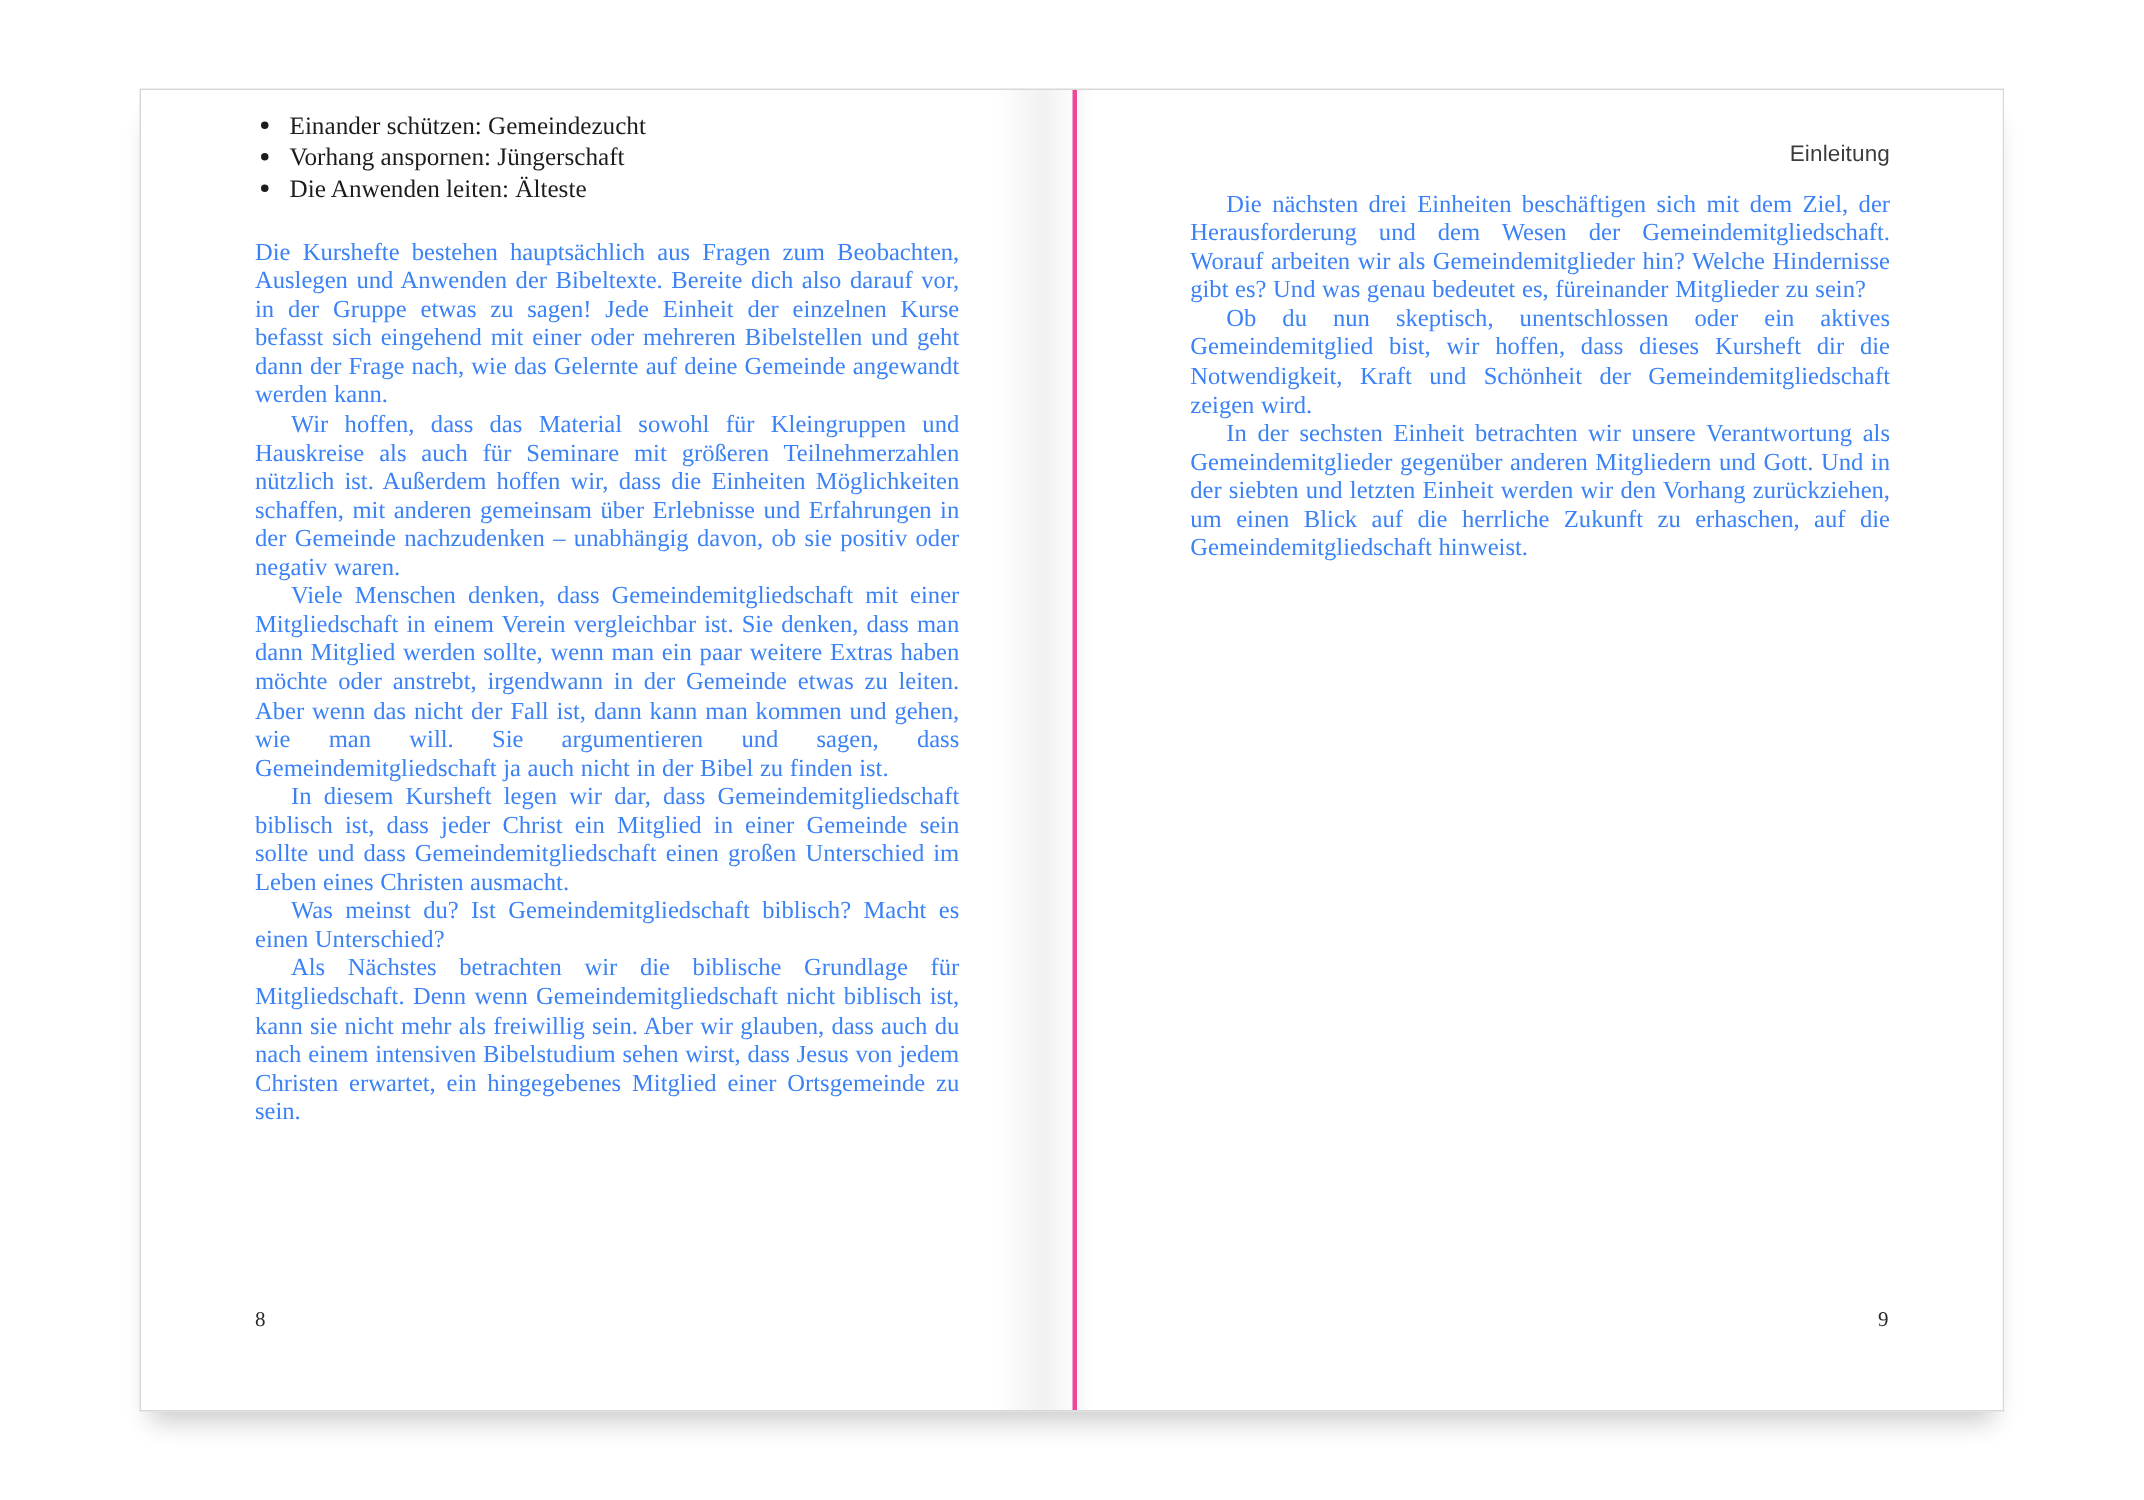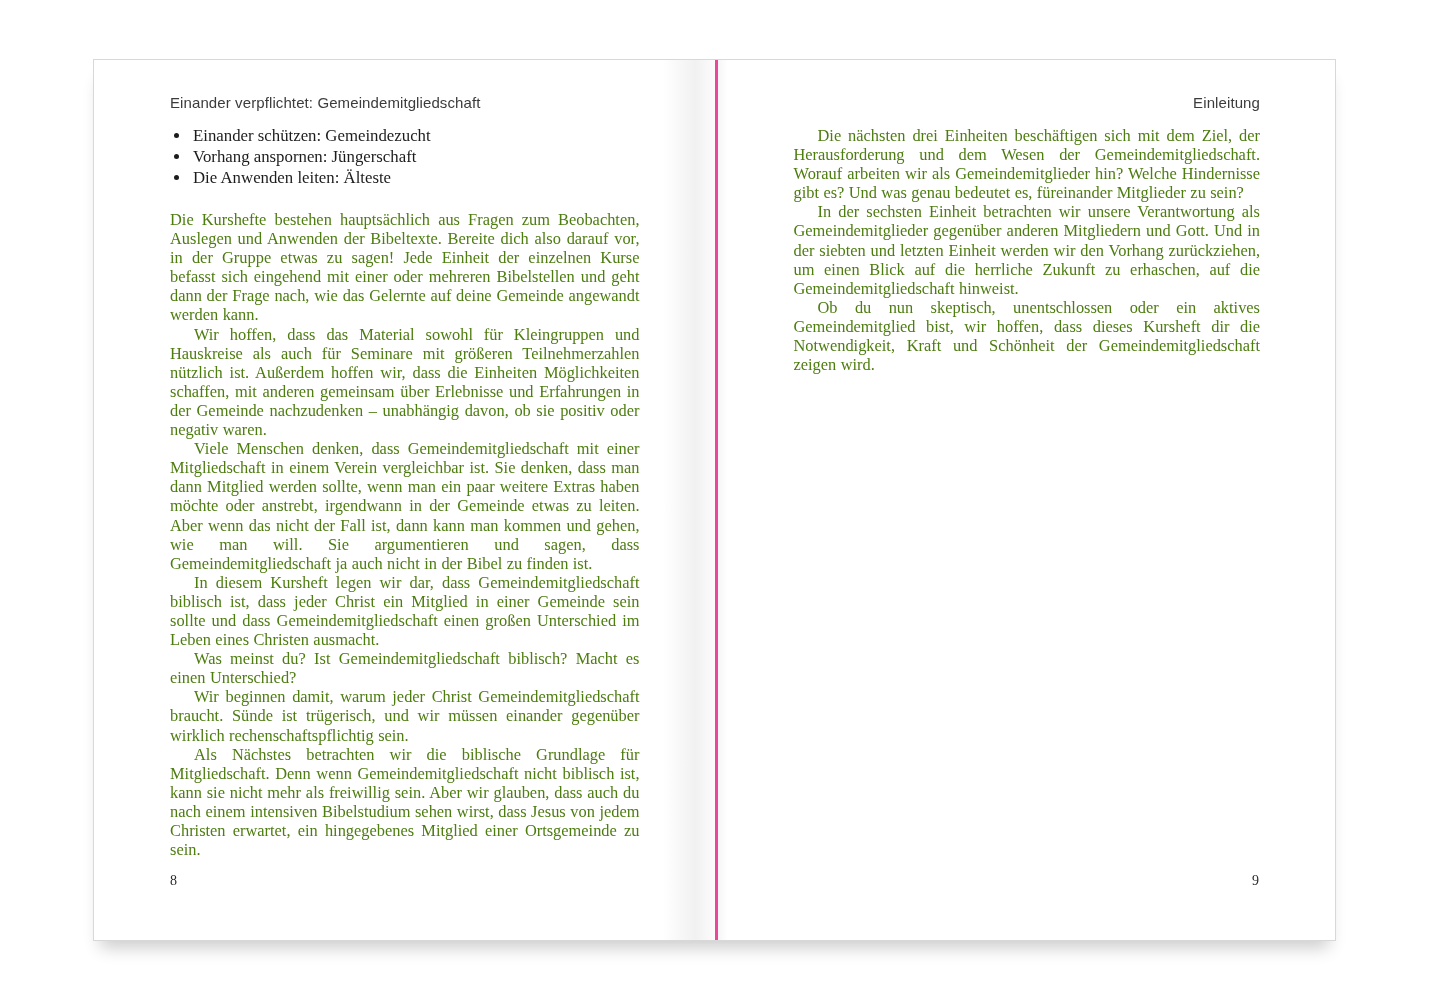--- a/index.html
+++ b/index.html
@@ -92,21 +92,21 @@
     padding: 0 0 0 21px;
     list-style: disc outside;
     font-size: 16.8px;
     line-height: 21px;
     color: #1c1c1c;
   }
   .bullet-list li { padding-left: 2px; }
 
   .body-text {
     margin-top: 22px;
-    color: #4d7c0f;
+    color: #3b82f6;
   }
   .page-right .body-text { margin-top: 14px; }
 
   .body-text p {
     margin: 0;
     font-size: 16.4px;
     line-height: 19.1px;
     text-align: justify;
     text-justify: inter-word;
     hyphens: auto;
@@ -126,48 +126,46 @@
   .page-number.pn-right { right: 76px; }
 </style>
 </head>
 <body>
 
 <div class="canvas">
   <div class="spread">
 
     <section class="page page-left">
       <div class="page-inner">
-        <header class="running-head">Einander verpflichtet: Gemeindemitgliedschaft</header>
 
         <ul class="bullet-list">
           <li>Einander schützen: Gemeindezucht</li>
           <li>Vorhang anspornen: Jüngerschaft</li>
           <li>Die Anwenden leiten: Älteste</li>
         </ul>
 
         <div class="body-text">
           <p>Die Kurshefte bestehen hauptsächlich aus Fragen zum Beobachten, Auslegen und Anwenden der Bibeltexte. Bereite dich also darauf vor, in der Gruppe etwas zu sagen! Jede Einheit der einzelnen Kurse befasst sich eingehend mit einer oder mehreren Bibelstellen und geht dann der Frage nach, wie das Gelernte auf deine Gemeinde angewandt werden kann.</p>
           <p class="indent">Wir hoffen, dass das Material sowohl für Kleingruppen und Hauskreise als auch für Seminare mit größeren Teilnehmerzahlen nützlich ist. Außerdem hoffen wir, dass die Einheiten Möglichkeiten schaffen, mit anderen gemeinsam über Erlebnisse und Erfahrungen in der Gemeinde nachzudenken – unabhängig davon, ob sie positiv oder negativ waren.</p>
           <p class="indent">Viele Menschen denken, dass Gemeindemitgliedschaft mit einer Mitgliedschaft in einem Verein vergleichbar ist. Sie denken, dass man dann Mitglied werden sollte, wenn man ein paar weitere Extras haben möchte oder anstrebt, irgendwann in der Gemeinde etwas zu leiten. Aber wenn das nicht der Fall ist, dann kann man kommen und gehen, wie man will. Sie argumentieren und sagen, dass Gemeindemitgliedschaft ja auch nicht in der Bibel zu finden ist.</p>
           <p class="indent">In diesem Kursheft legen wir dar, dass Gemeindemitgliedschaft biblisch ist, dass jeder Christ ein Mitglied in einer Gemeinde sein sollte und dass Gemeindemitgliedschaft einen großen Unterschied im Leben eines Christen ausmacht.</p>
           <p class="indent">Was meinst du? Ist Gemeindemitgliedschaft biblisch? Macht es einen Unterschied?</p>
-          <p class="indent">Wir beginnen damit, warum jeder Christ Gemeindemitgliedschaft braucht. Sünde ist trügerisch, und wir müssen einander gegenüber wirklich rechenschaftspflichtig sein.</p>
           <p class="indent">Als Nächstes betrachten wir die biblische Grundlage für Mitgliedschaft. Denn wenn Gemeindemitgliedschaft nicht biblisch ist, kann sie nicht mehr als freiwillig sein. Aber wir glauben, dass auch du nach einem intensiven Bibelstudium sehen wirst, dass Jesus von jedem Christen erwartet, ein hingegebenes Mitglied einer Ortsgemeinde zu sein.</p>
         </div>
       </div>
       <div class="page-number pn-left">8</div>
     </section>
 
     <section class="page page-right">
       <div class="page-inner">
         <header class="running-head align-right">Einleitung</header>
 
         <div class="body-text">
           <p class="indent">Die nächsten drei Einheiten beschäftigen sich mit dem Ziel, der Herausforderung und dem Wesen der Gemeindemitgliedschaft. Worauf arbeiten wir als Gemeindemitglieder hin? Welche Hindernisse gibt es? Und was genau bedeutet es, füreinander Mitglieder zu sein?</p>
+          <p class="indent">Ob du nun skeptisch, unentschlossen oder ein aktives Gemeindemitglied bist, wir hoffen, dass dieses Kursheft dir die Notwendigkeit, Kraft und Schönheit der Gemeindemitgliedschaft zeigen wird.</p>
           <p class="indent">In der sechsten Einheit betrachten wir unsere Verantwortung als Gemeindemitglieder gegenüber anderen Mitgliedern und Gott. Und in der siebten und letzten Einheit werden wir den Vorhang zurückziehen, um einen Blick auf die herrliche Zukunft zu erhaschen, auf die Gemeindemitgliedschaft hinweist.</p>
-          <p class="indent">Ob du nun skeptisch, unentschlossen oder ein aktives Gemeindemitglied bist, wir hoffen, dass dieses Kursheft dir die Notwendigkeit, Kraft und Schönheit der Gemeindemitgliedschaft zeigen wird.</p>
         </div>
       </div>
       <div class="page-number pn-right">9</div>
     </section>
 
   </div>
 </div>
 
 </body></html>

